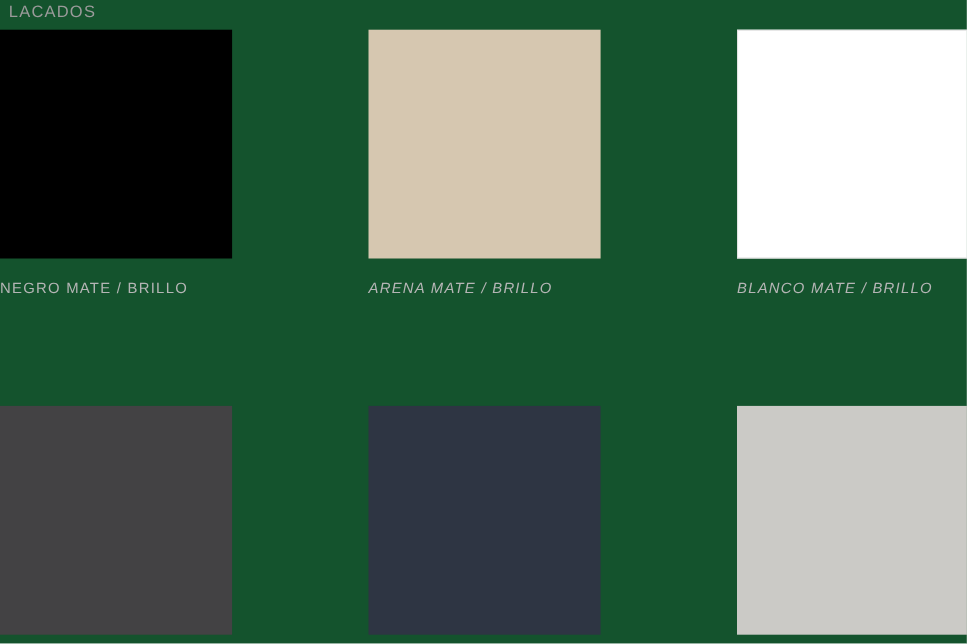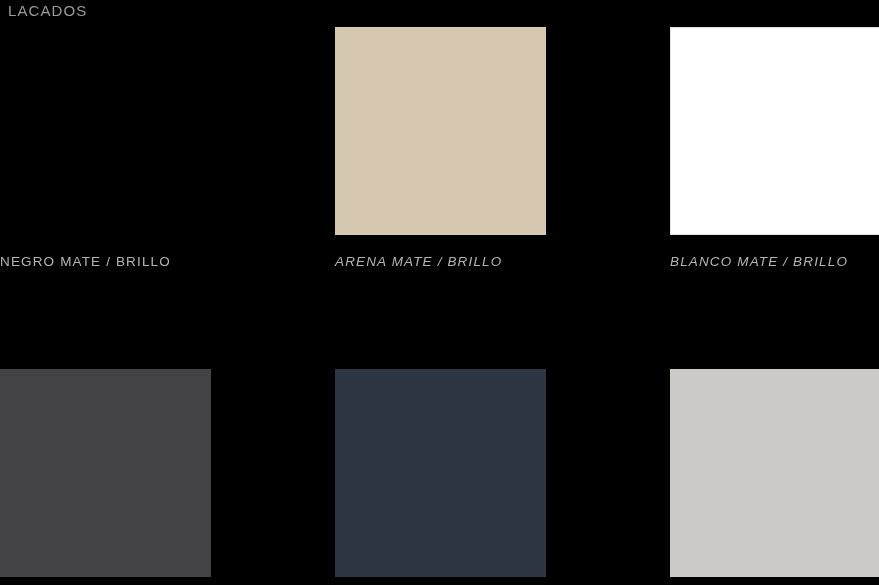--- a/index.html
+++ b/index.html
@@ -12,21 +12,21 @@
     height: 585px;
     overflow: hidden;
     font-family: "Liberation Sans", sans-serif;
     -webkit-font-smoothing: antialiased;
   }
 
   .page {
     position: relative;
     width: 879px;
     height: 585px;
-    background: #000000;
+    background: #14532d;
   }
 
   .section-title {
     position: absolute;
     left: 8px;
     top: 2px;
     font-size: 15px;
     letter-spacing: 1.1px;
     color: #9a9a9a;
     font-weight: 400;

